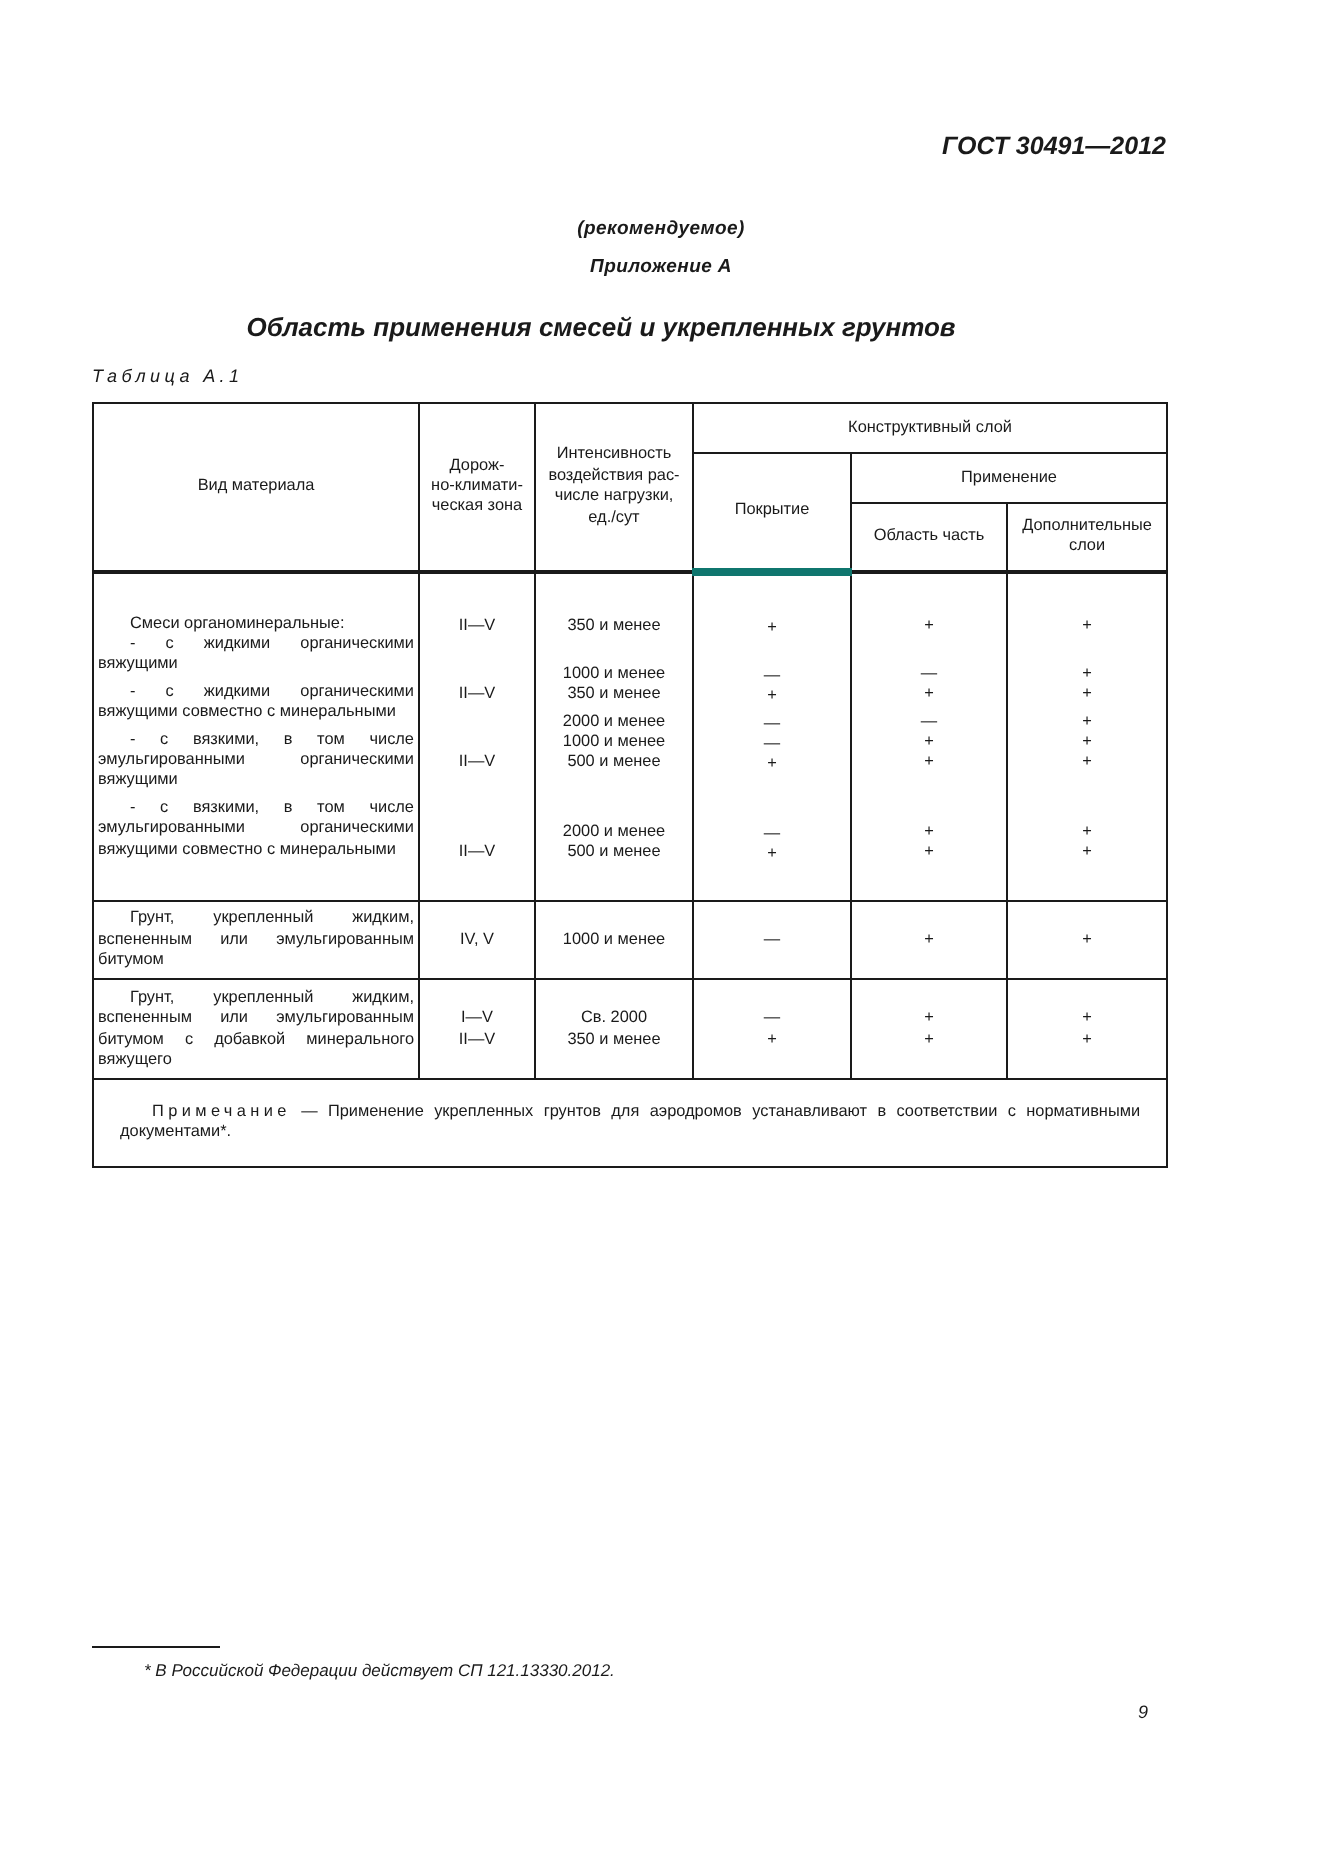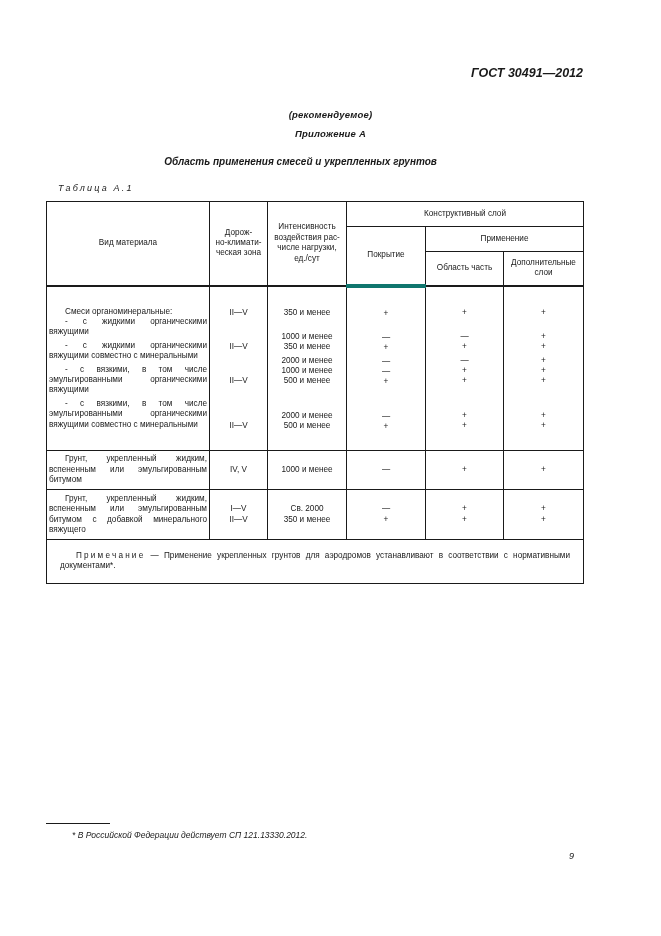--- a/index.html
+++ b/index.html
@@ -5,22 +5,22 @@
     html, body { margin: 0; padding: 0; background: #ffffff; }
     body {
       width: 661px; height: 936px; position: relative; overflow: hidden;
       font-family: "Liberation Sans", "DejaVu Sans", sans-serif; color: #1a1a1a;
     }
     .abs { position: absolute; font-style: italic; }
     .doc-code { right: 78px; top: 66px; font-size: 12.5px; font-weight: bold; }
     .appendix { left: 0; width: 661px; text-align: center; font-size: 9.5px; font-weight: bold; letter-spacing: 0.2px; }
     .appendix.l1 { top: 96px; margin-top: 32px; }
     .appendix.l2 { top: 109px; }
-    .section-title { left: 0; width: 601px; text-align: center; top: 156px; font-size: 10px; font-weight: bold; }
-    .table-caption { left: 58px; top: 183px; font-size: 9px; letter-spacing: 2.2px; }
+    .section-title { left: 0; width: 601px; text-align: center; top: 156px; font-size: 13px; font-weight: bold; }
+    .table-caption { left: 46px; top: 183px; font-size: 9px; letter-spacing: 2.2px; }
 
     table.main {
       position: absolute; left: 46px; top: 201px; width: 537px;
       border-collapse: collapse; table-layout: fixed;
       font-size: 8.2px; line-height: 10.4px;
     }
     table.main td, table.main th {
       border: 1px solid #1a1a1a; padding: 0 2px; font-weight: normal; vertical-align: middle;
     }
     table.main th { }

